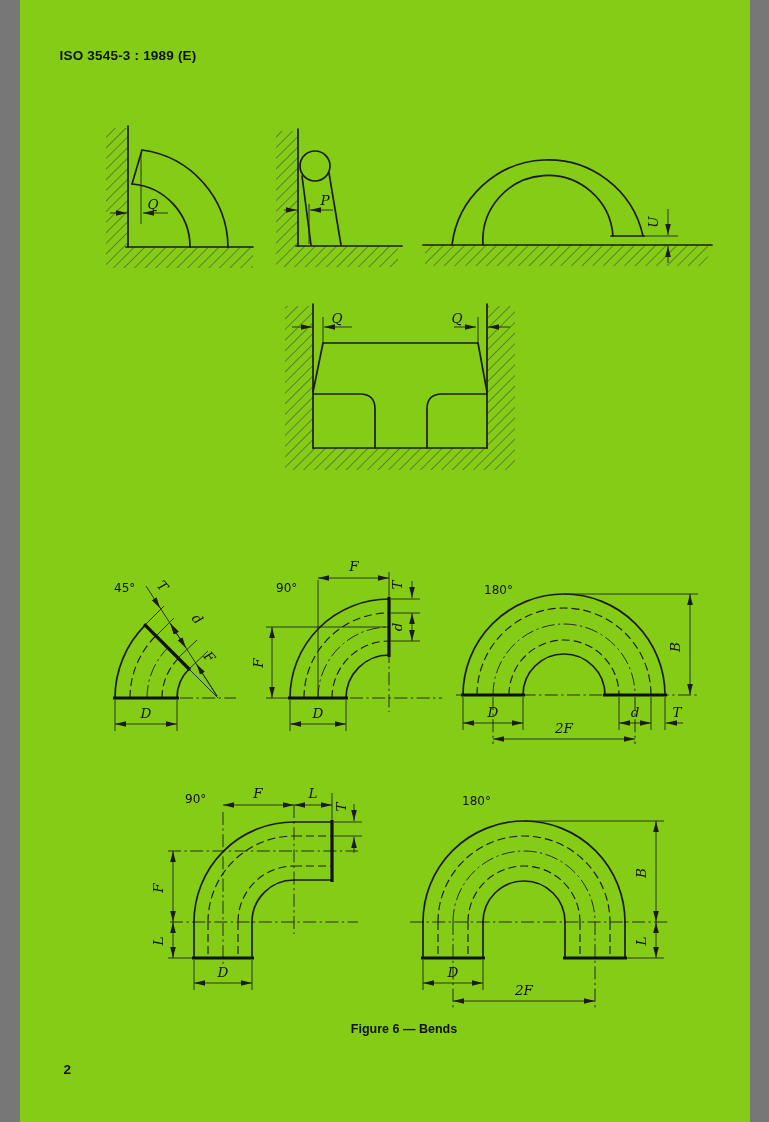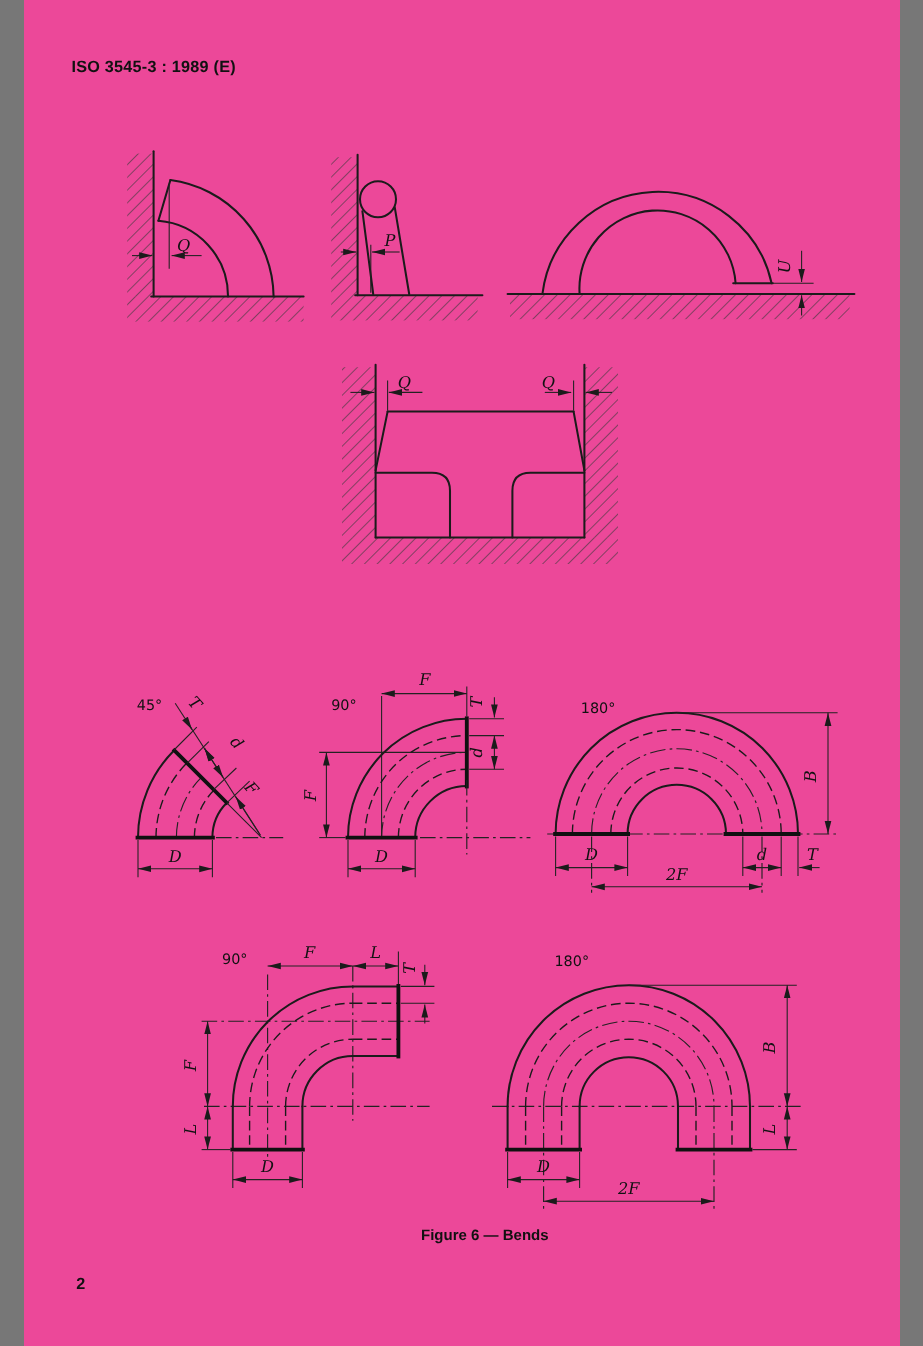--- a/index.html
+++ b/index.html
@@ -1,16 +1,16 @@
 <!DOCTYPE html>
 <html><head>
 <meta charset="utf-8">
 <style>
   html,body{margin:0;padding:0;background:#777;}
-  #page{position:relative;width:730px;height:1122px;background:#ec4899;margin:0 auto;
+  #page{position:relative;width:730px;height:1122px;background:#84cc16;margin:0 auto;
         font-family:"Liberation Sans",sans-serif;overflow:hidden;}
   .doc-ref{position:absolute;left:40px;top:48px;font-size:13.5px;font-weight:bold;color:#111;letter-spacing:.2px;}
   .caption{position:absolute;left:0;width:769px;text-align:center;font-size:12.5px;font-weight:bold;color:#111;}
   #cap1{top:488px;}
   #cap2{top:1022px;}
   .pagenum{position:absolute;left:44px;top:1062px;font-size:13.5px;font-weight:bold;color:#111;}
   svg{position:absolute;left:0;top:0;}
   .ol{stroke:#1b1b1b;stroke-width:1.7;fill:none;stroke-linecap:round;}
   .face{stroke:#101010;stroke-width:3.2;fill:none;stroke-linecap:butt;}
   .dash{stroke:#1b1b1b;stroke-width:1.15;fill:none;stroke-dasharray:8 4;}

